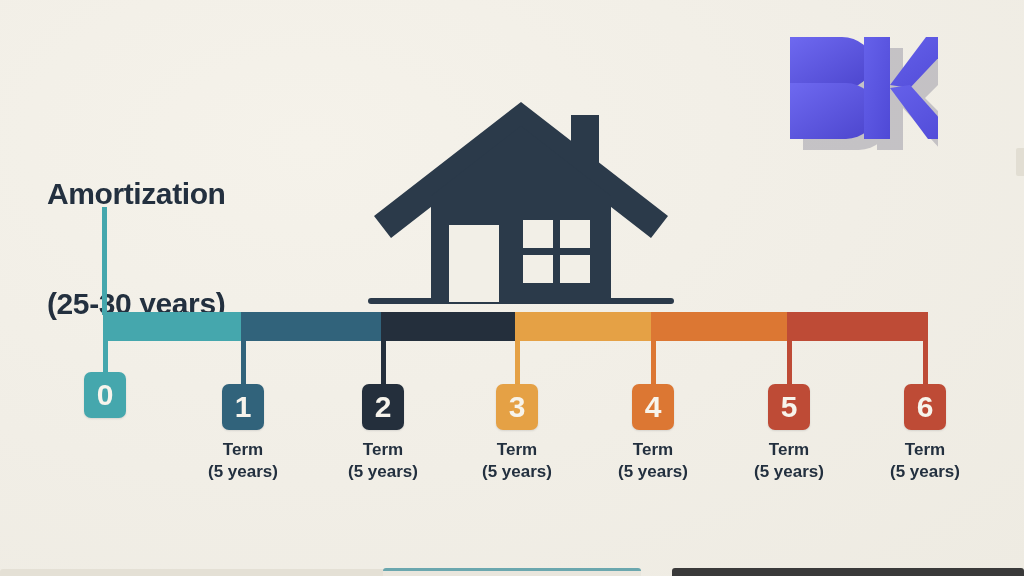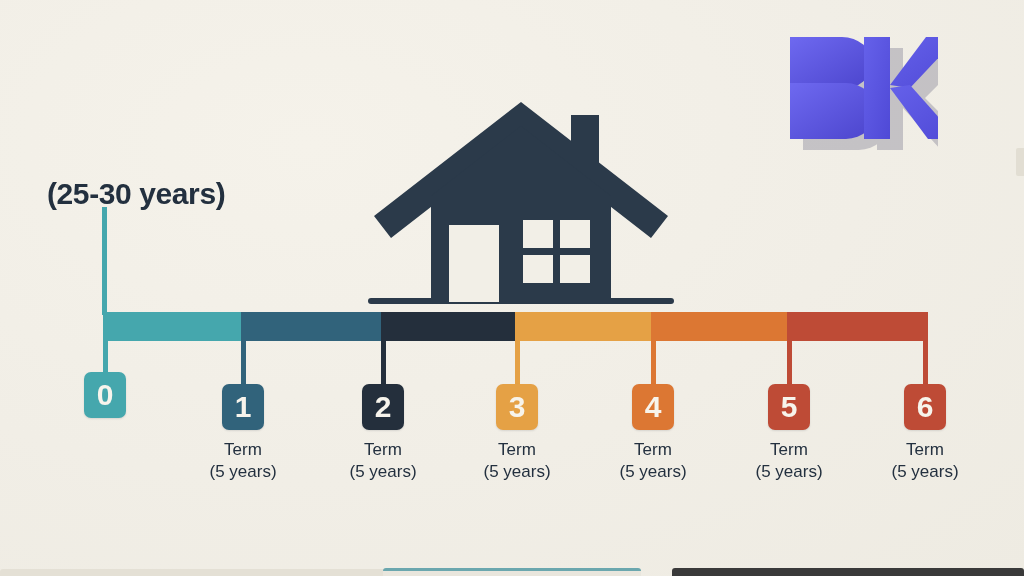--- a/index.html
+++ b/index.html
@@ -101,21 +101,21 @@
     display: flex;
     align-items: center;
     justify-content: center;
     line-height: 1;
     box-shadow: 0 1px 2px rgba(35,48,63,0.13);
   }
   .marker-label {
     margin-top: 9px;
     color: #23303f;
     font-size: 17px;
-    font-weight: normal;
+    font-weight: bold;
     line-height: 1.28;
     text-align: center;
     white-space: nowrap;
   }
   .marker-label .lbl-sub { display: block; }
 
   
   .edge-sliver {
     position: absolute;
     border-radius: 3px 3px 0 0;
@@ -124,20 +124,21 @@
   .sliver-mid   { left: 383px; top: 568px; width: 258px; height: 8px; background: #e9e6dd; border-top: 3px solid #6ba7ae; }
   .sliver-right { left: 672px; top: 568px; width: 352px; height: 8px; background: #3a3a3a; }
   .sliver-edge-r{ left: 1016px;top: 148px; width: 8px;  height: 28px; background: #e2ded3; border-radius: 2px 0 0 2px; }
 </style>
 </head>
 <body>
 
 <div class="stage">
 
   <div class="title-block">
+    <span class="title-line">Amortization</span>
     <span class="title-line">(25-30 years)</span>
   </div>
 
   <div class="logo">
     <svg viewBox="0 0 152 122" xmlns="http://www.w3.org/2000/svg" aria-hidden="true">
       <defs>
         <linearGradient id="gB" x1="0" y1="0" x2="1" y2="1">
           <stop offset="0%" stop-color="#6e69f0"></stop>
           <stop offset="100%" stop-color="#4b44cc"></stop>
         </linearGradient>

